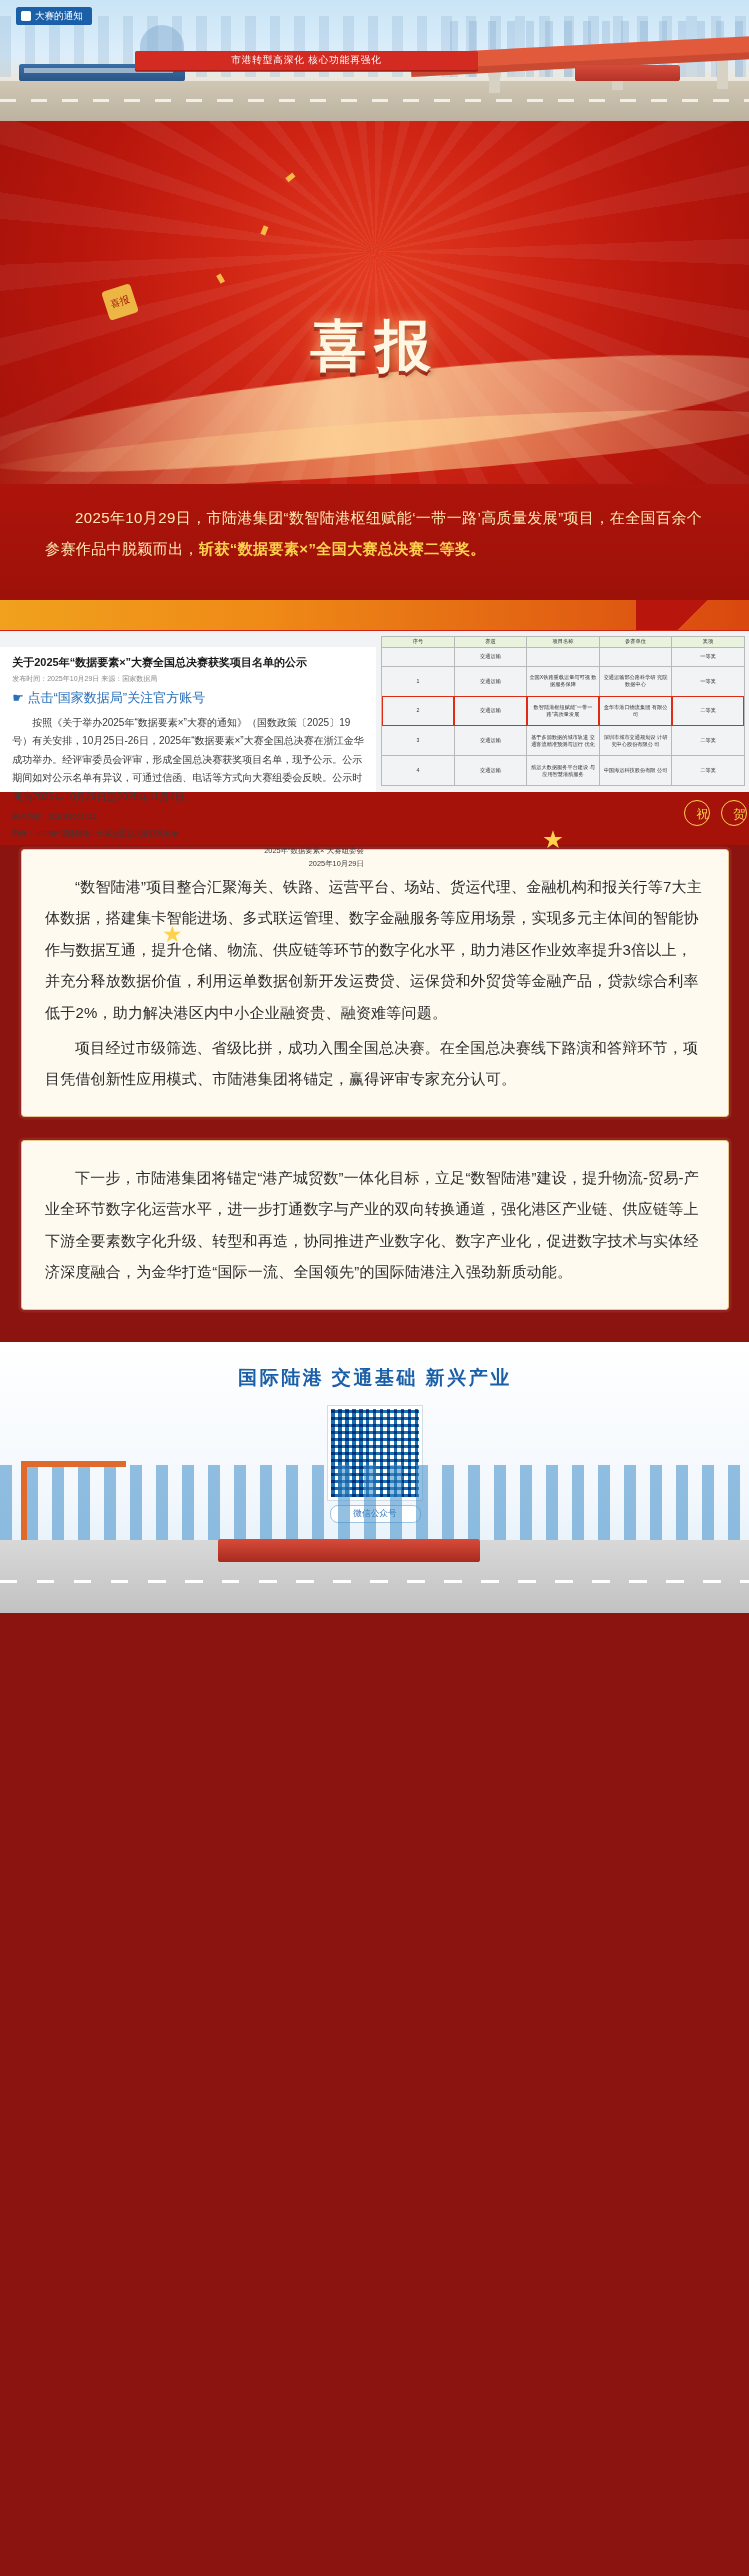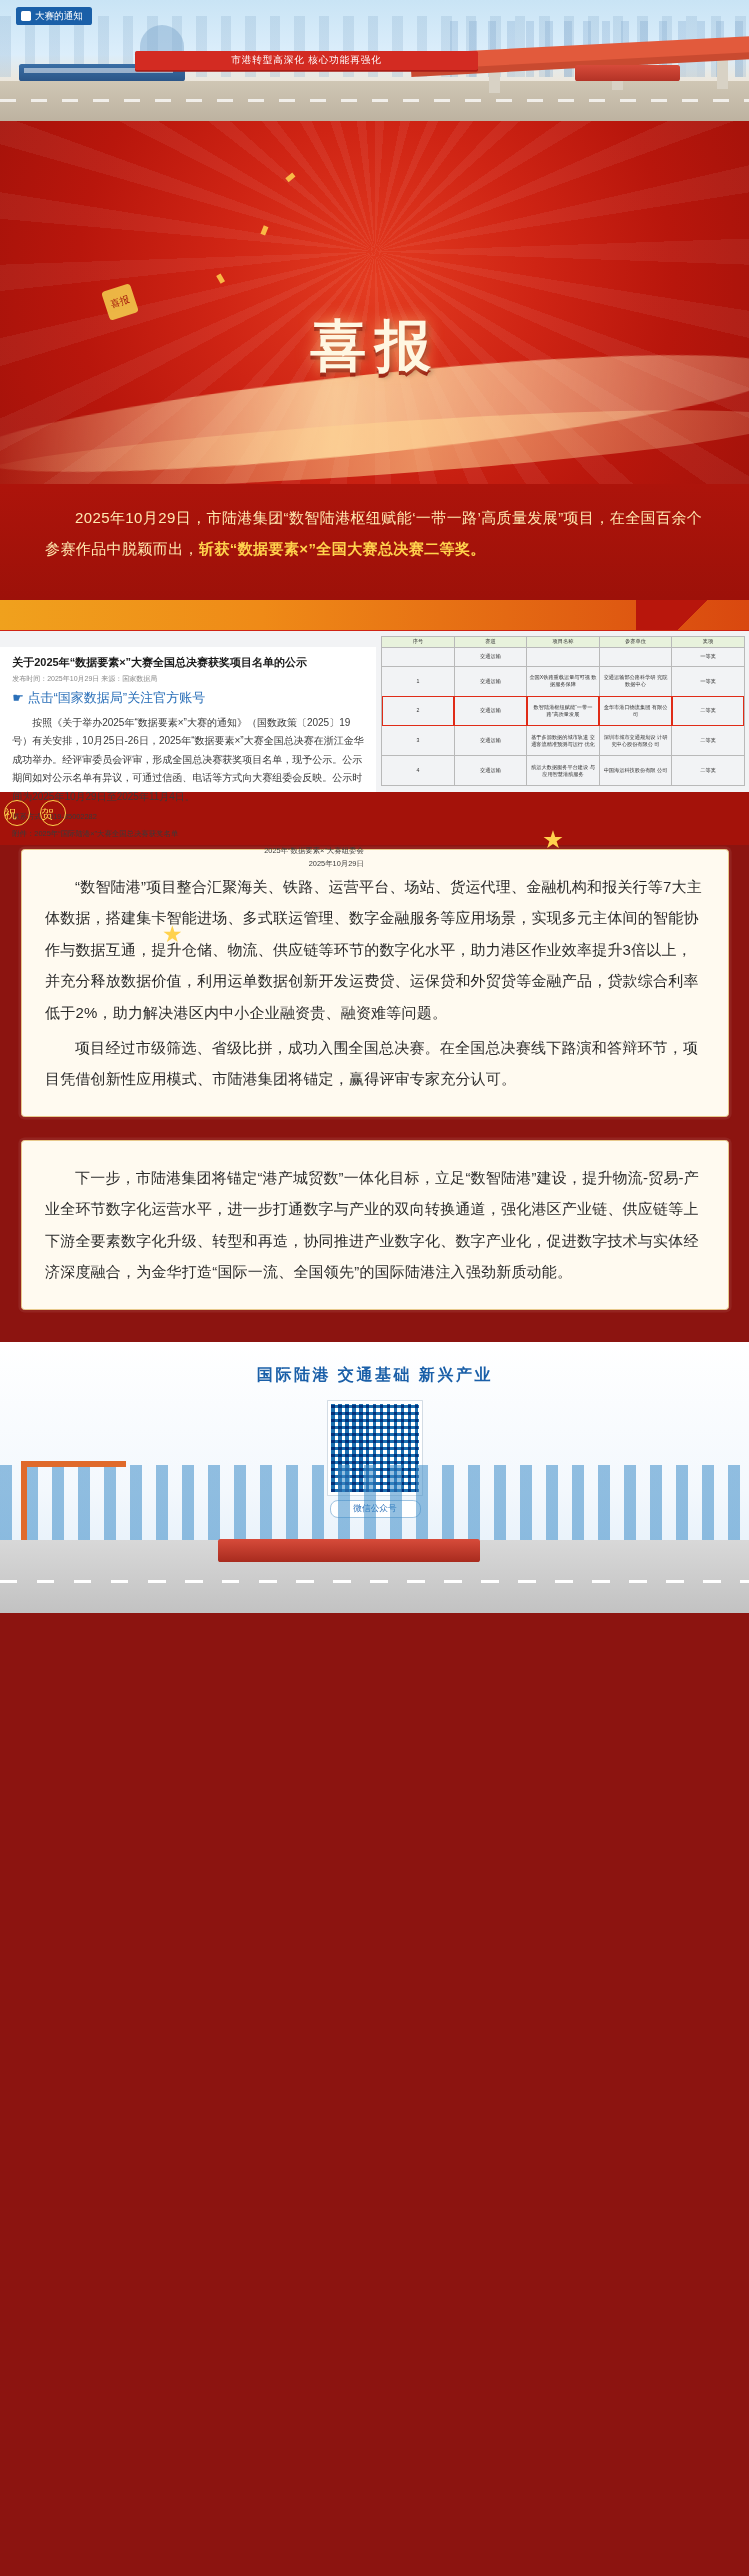--- a/index.html
+++ b/index.html
@@ -184,21 +184,21 @@
     font-size: 5.2px; color: #333; table-layout: fixed;
   }
   table.cert-table th, table.cert-table td {
     border: 0.4px solid #b9b9b9; padding: 1.7px 1.7px; line-height: 1.35;
     vertical-align: middle; text-align: center;
   }
   table.cert-table thead th { background: #e8f2dc; font-weight: normal; }
   tr.highlight td { outline: 1.7px solid #e02b17; outline-offset: -1.7px; }
 
   .zhuhe {
-    text-align: left; padding: 8.7px 0 12.2px 0; background:#a4120a;
+    text-align: right; padding: 8.7px 0 12.2px 0; background:#a4120a;
   }
   .zhuhe span {
     display:inline-block; width:26px; height:26px; line-height:26px;
     border-radius:50%; border:0.9px solid #ffd24d; color:#ffd24d; font-size:12.2px; margin:0 3.5px;
   }
 
   
   .body-wrap { background: #8c1410; padding: 3.5px 21px 8.7px 21px; }
   .card {
     background: #fffaf0;
@@ -219,21 +219,21 @@
 
   
   .footer {
     background: linear-gradient(#ffffff 0%, #f3f8fd 55%, #dcebf7 100%);
     position: relative;
     padding-top: 23px;
     overflow: hidden;
     height: 271px;
   }
   .footer-title {
-    text-align:center; font-size: 16px; color:#1a5fa8; font-weight:bold;
+    text-align:center; font-size: 19px; color:#1a5fa8; font-weight:bold;
     letter-spacing: 2.6px; font-family:"Liberation Serif","DejaVu Serif",serif;
   }
   .qr {
     width: 94px; height: 94px; margin: 15.7px auto 5.2px auto;
     background:
       repeating-linear-gradient(90deg,#1a6fb0 0 3.5px, #fff 3.5px 7px),
       repeating-linear-gradient(0deg,#1a6fb0 0 3.5px, #fff 3.5px 7px);
     background-blend-mode: multiply;
     border: 3.5px solid #fff; box-shadow: 0 0 0 0.9px #cfd9e2;
   }

